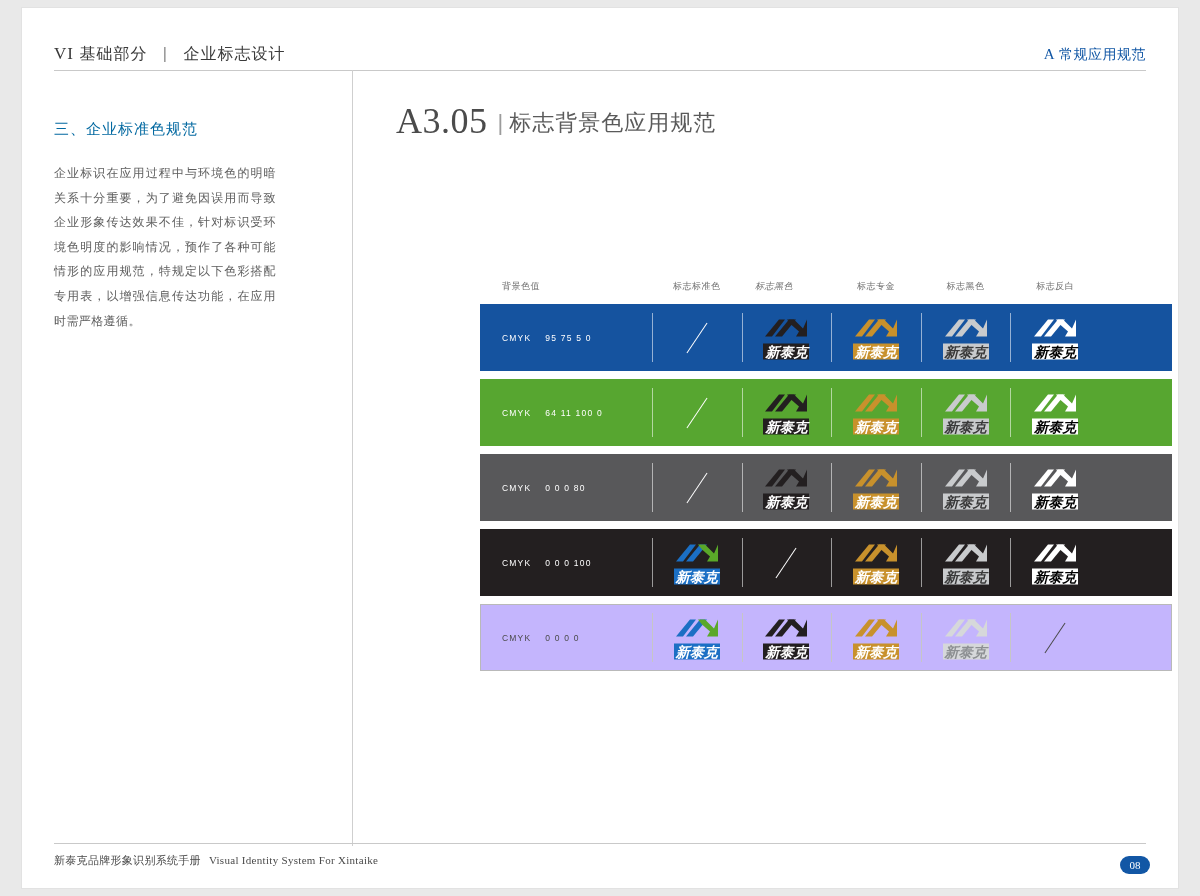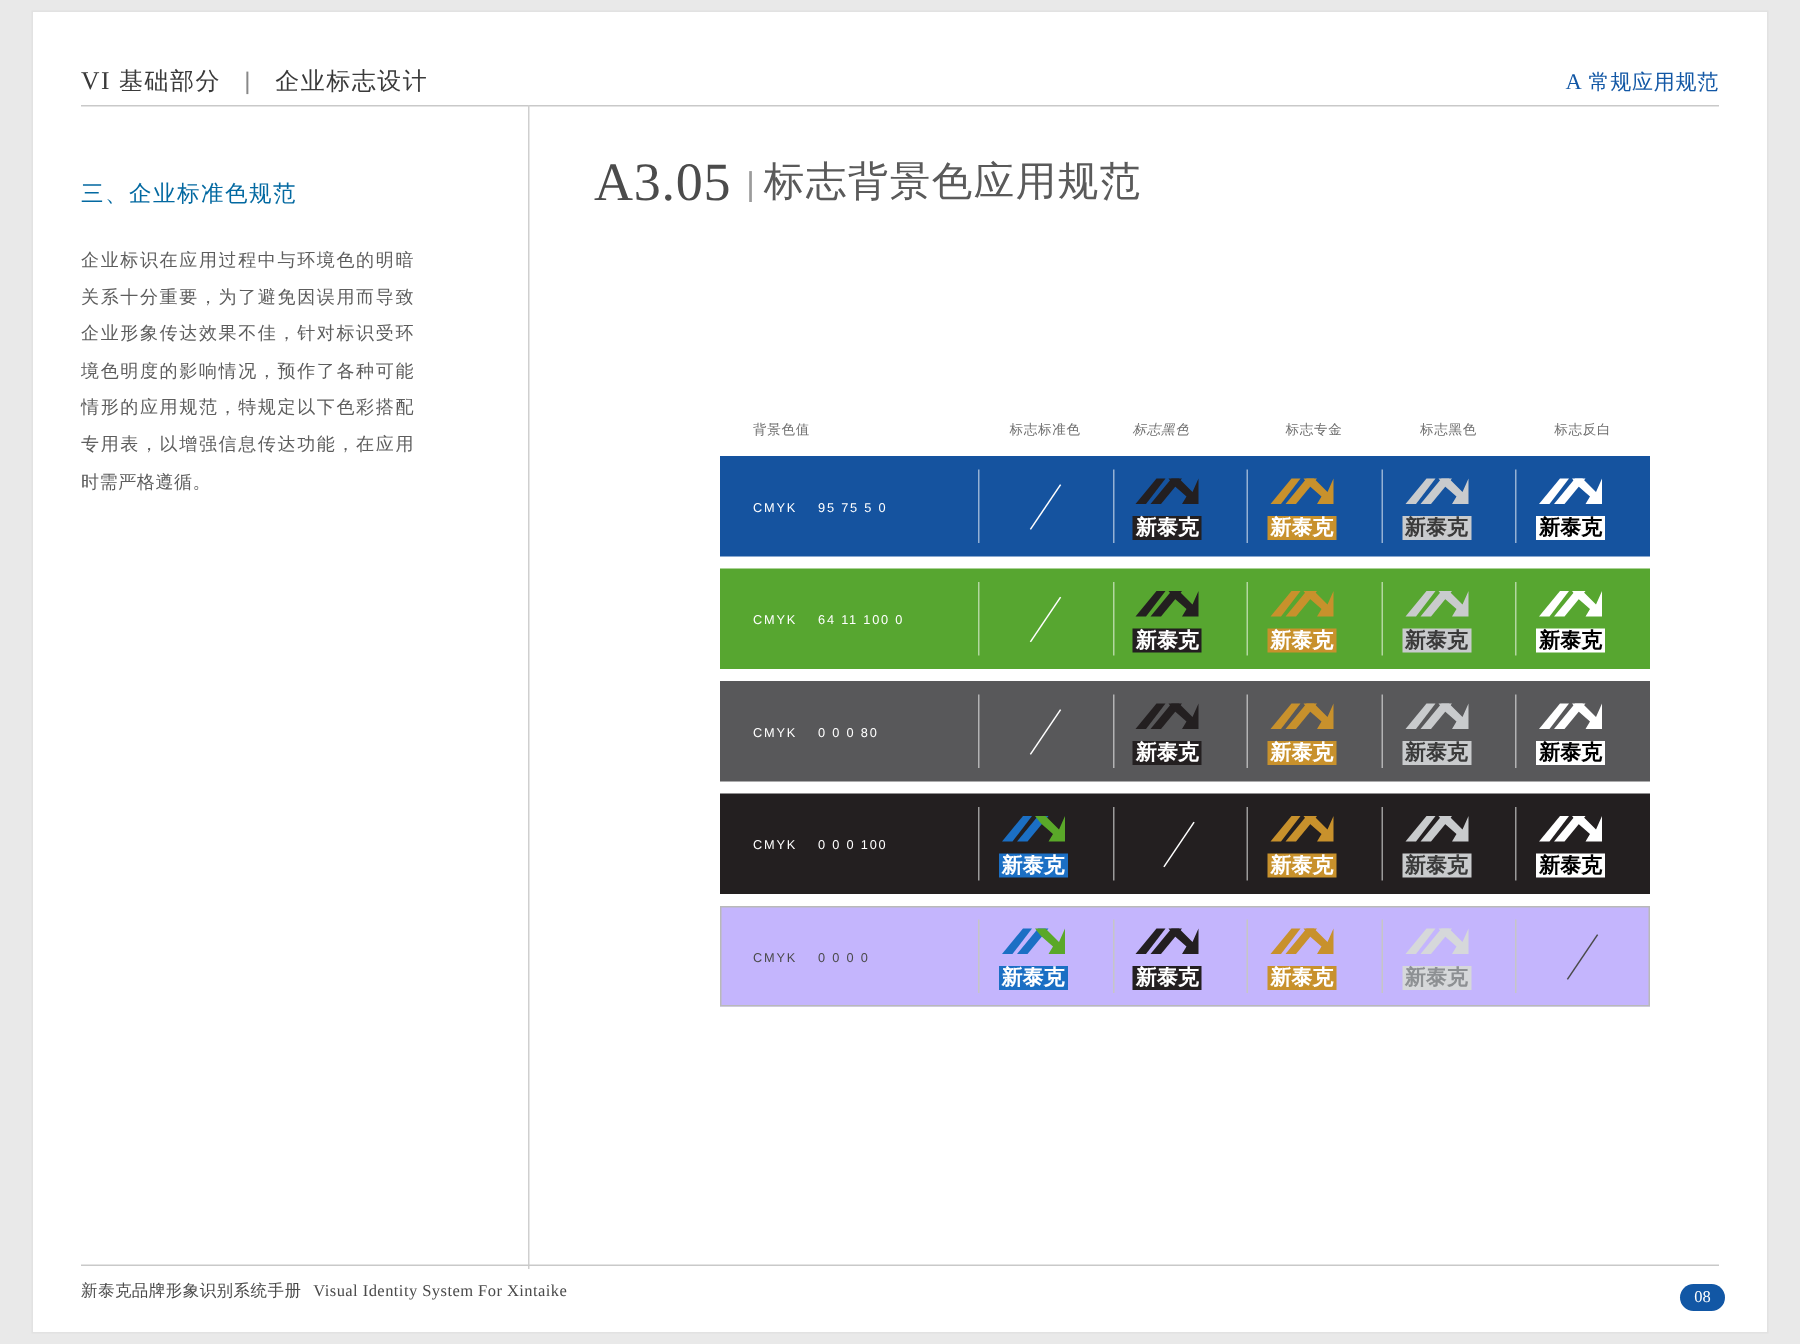--- a/index.html
+++ b/index.html
@@ -113,32 +113,32 @@
     letter-spacing: 0.5px;
   }
   .main-title .bar {
     font-size: 22px;
     color: #9b9b9b;
     margin: 0 6px 0 10px;
     position: relative;
     top: -3px;
   }
   .main-title .name {
-    font-size: 27px;
+    font-size: 22px;
     color: #5a5a5a;
     letter-spacing: 1px;
     position: relative;
     top: -3px;
   }
   
   .table {
     position: absolute;
     left: 458px;
     top: 272px;
-    width: 620px;
+    width: 692px;
   }
   .col-headers {
     position: relative;
     height: 24px;
   }
   .col-header {
     position: absolute;
     font-size: 9px;
     color: #6e6e6e;
     letter-spacing: 0.5px;
@@ -178,22 +178,23 @@
     height: 36px;
     transform: translate(-50%, -50%) rotate(34deg);
   }
   
   .logo {
     position: absolute;
     left: 50%;
     top: 50%;
     transform: translate(-50%, -50%);
     width: 62px;
-    text-align: left;
+    text-align: center;
     line-height: 1;
+    font-style: italic;
   }
   .logo .mark {
     display: block;
     margin: 0 auto 2px auto;
   }
   .logo .cn {
     display: inline-block;
     font-size: 14px;
     font-weight: bold;
     letter-spacing: 0px;

